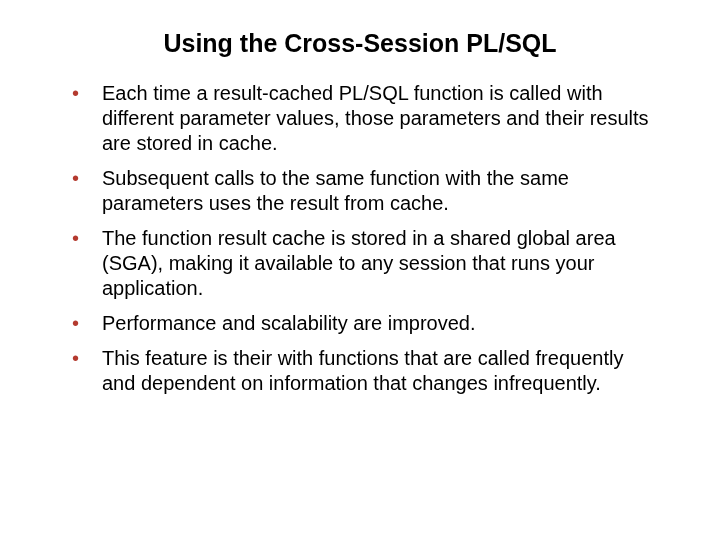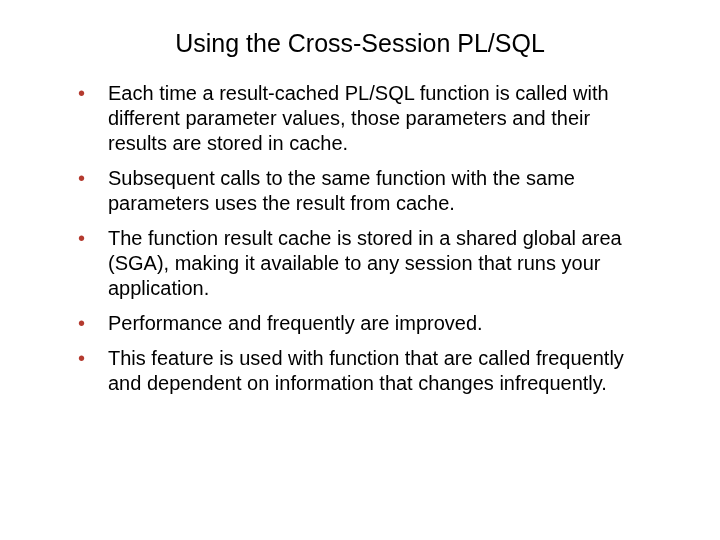--- a/index.html
+++ b/index.html
@@ -12,29 +12,29 @@
     color: #000000;
   }
   .slide {
     width: 720px;
     height: 540px;
     box-sizing: border-box;
     padding: 28px 50px 0 50px;
   }
   .title {
     text-align: center;
-    font-weight: normal;
+    font-weight: bold;
     font-size: 25px;
     line-height: 1.25;
     margin: 0 0 22px 0;
   }
   ul.bullets {
     list-style: none;
     padding: 0;
-    margin: 16px;
+    margin: 10px;
   }
   ul.bullets li {
     position: relative;
     padding-left: 42px;
     font-size: 20px;
     line-height: 1.25;
     margin-bottom: 10px;
   }
   ul.bullets li::before {
     content: "•";
@@ -50,16 +50,16 @@
 <body>
 
 <div class="slide">
   <h1 class="title">
     <span>Using the Cross-Session PL/SQL</span><br>
   </h1>
   <ul class="bullets">
     <li><span>Each time a result-cached PL/SQL function is called with different parameter values, those parameters and their results are stored in cache.</span></li>
     <li><span>Subsequent calls to the same function with the same parameters uses the result from cache.</span></li>
     <li><span>The function result cache is stored in a shared global area (SGA), making it available to any session that runs your application.</span></li>
-    <li><span>Performance and frequently are improved.</span></li>
-    <li><span>This feature is used with function that are called frequently and dependent on information that changes infrequently.</span></li>
+    <li><span>Performance and scalability are improved.</span></li>
+    <li><span>This feature is their with functions that are called frequently and dependent on information that changes infrequently.</span></li>
   </ul>
 </div>
 
 </body></html>

